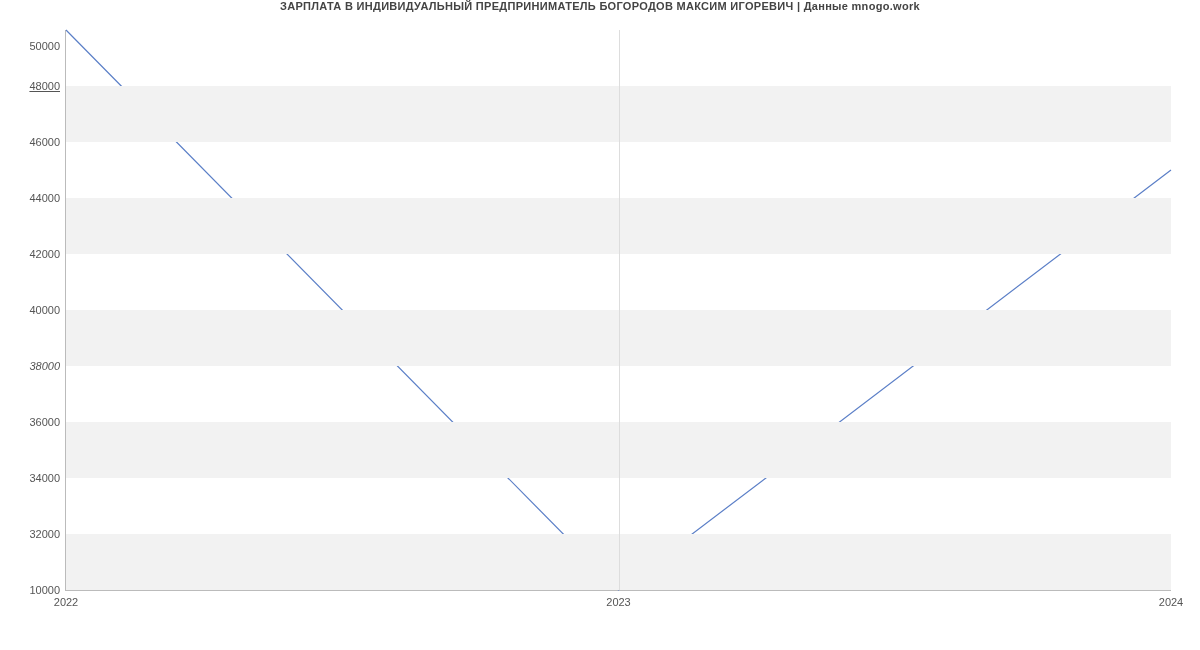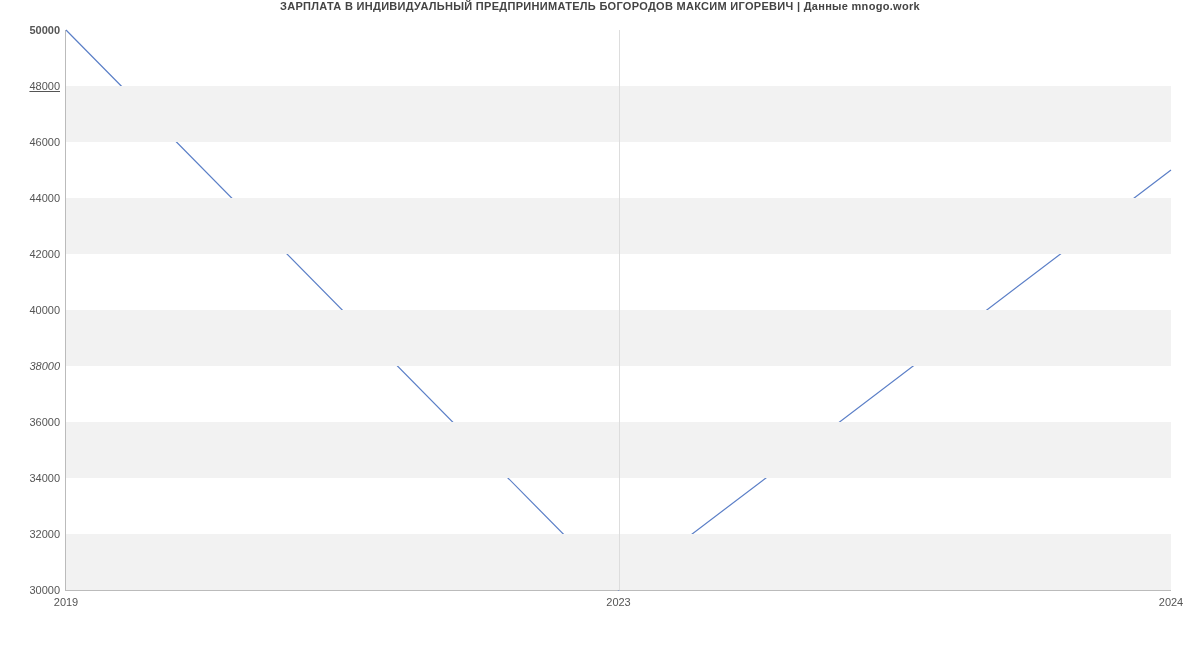--- a/index.html
+++ b/index.html
@@ -84,29 +84,29 @@
   <div class="title">ЗАРПЛАТА В ИНДИВИДУАЛЬНЫЙ ПРЕДПРИНИМАТЕЛЬ БОГОРОДОВ МАКСИМ ИГОРЕВИЧ | Данные mnogo.work</div>
   <div class="plot" id="plot" style="left: 65px; top: 30px; width: 1105px; height: 560px;">
     <svg class="line-layer" id="lineLayer" width="1105" height="560">
         <path d="M0,0 L552.5,560 L1105,140" class="series-line"></path>
       </svg>
   <div class="band" style="top: 504px; height: 56px;"></div>
       <div class="band" style="top: 392px; height: 56px;"></div>
       <div class="band" style="top: 280px; height: 56px;"></div>
       <div class="band" style="top: 168px; height: 56px;"></div>
       <div class="band" style="top: 56px; height: 56px;"></div>
-      <div class="ytick-label" style="top: 560px;">30000</div>
+      <div class="ytick-label" style="top: 560px;">10000</div>
       <div class="ytick-label" style="top: 504px;">32000</div>
       <div class="ytick-label" style="top: 448px;">34000</div>
       <div class="ytick-label" style="top: 392px; margin-left: 19px;">36000</div>
       <div class="ytick-label" style="top: 336px; font-style: italic;">38000</div>
       <div class="ytick-label" style="top: 280px; margin-left: 43px;">40000</div>
       <div class="ytick-label" style="top: 224px;">42000</div>
       <div class="ytick-label" style="top: 168px; margin-left: 48px;">44000</div>
       <div class="ytick-label" style="top: 112px;">46000</div>
       <div class="ytick-label" style="top: 56px; text-decoration: underline;">48000</div>
-      <div class="ytick-label" style="top: 0px; font-weight: bold;">50000</div>
-      <div class="xtick-label" style="left: 0px;">2019</div>
+      <div class="ytick-label" style="top: 16px;">50000</div>
+      <div class="xtick-label" style="left: 0px;">2022</div>
       <div class="xgrid" style="left: 552.5px;"></div>
       <div class="xtick-label" style="left: 552.5px; text-align: center;">2023</div>
       <div class="xtick-label" style="left: 1105px;">2024</div>
     </div>
 </div>
 
 </body></html>

